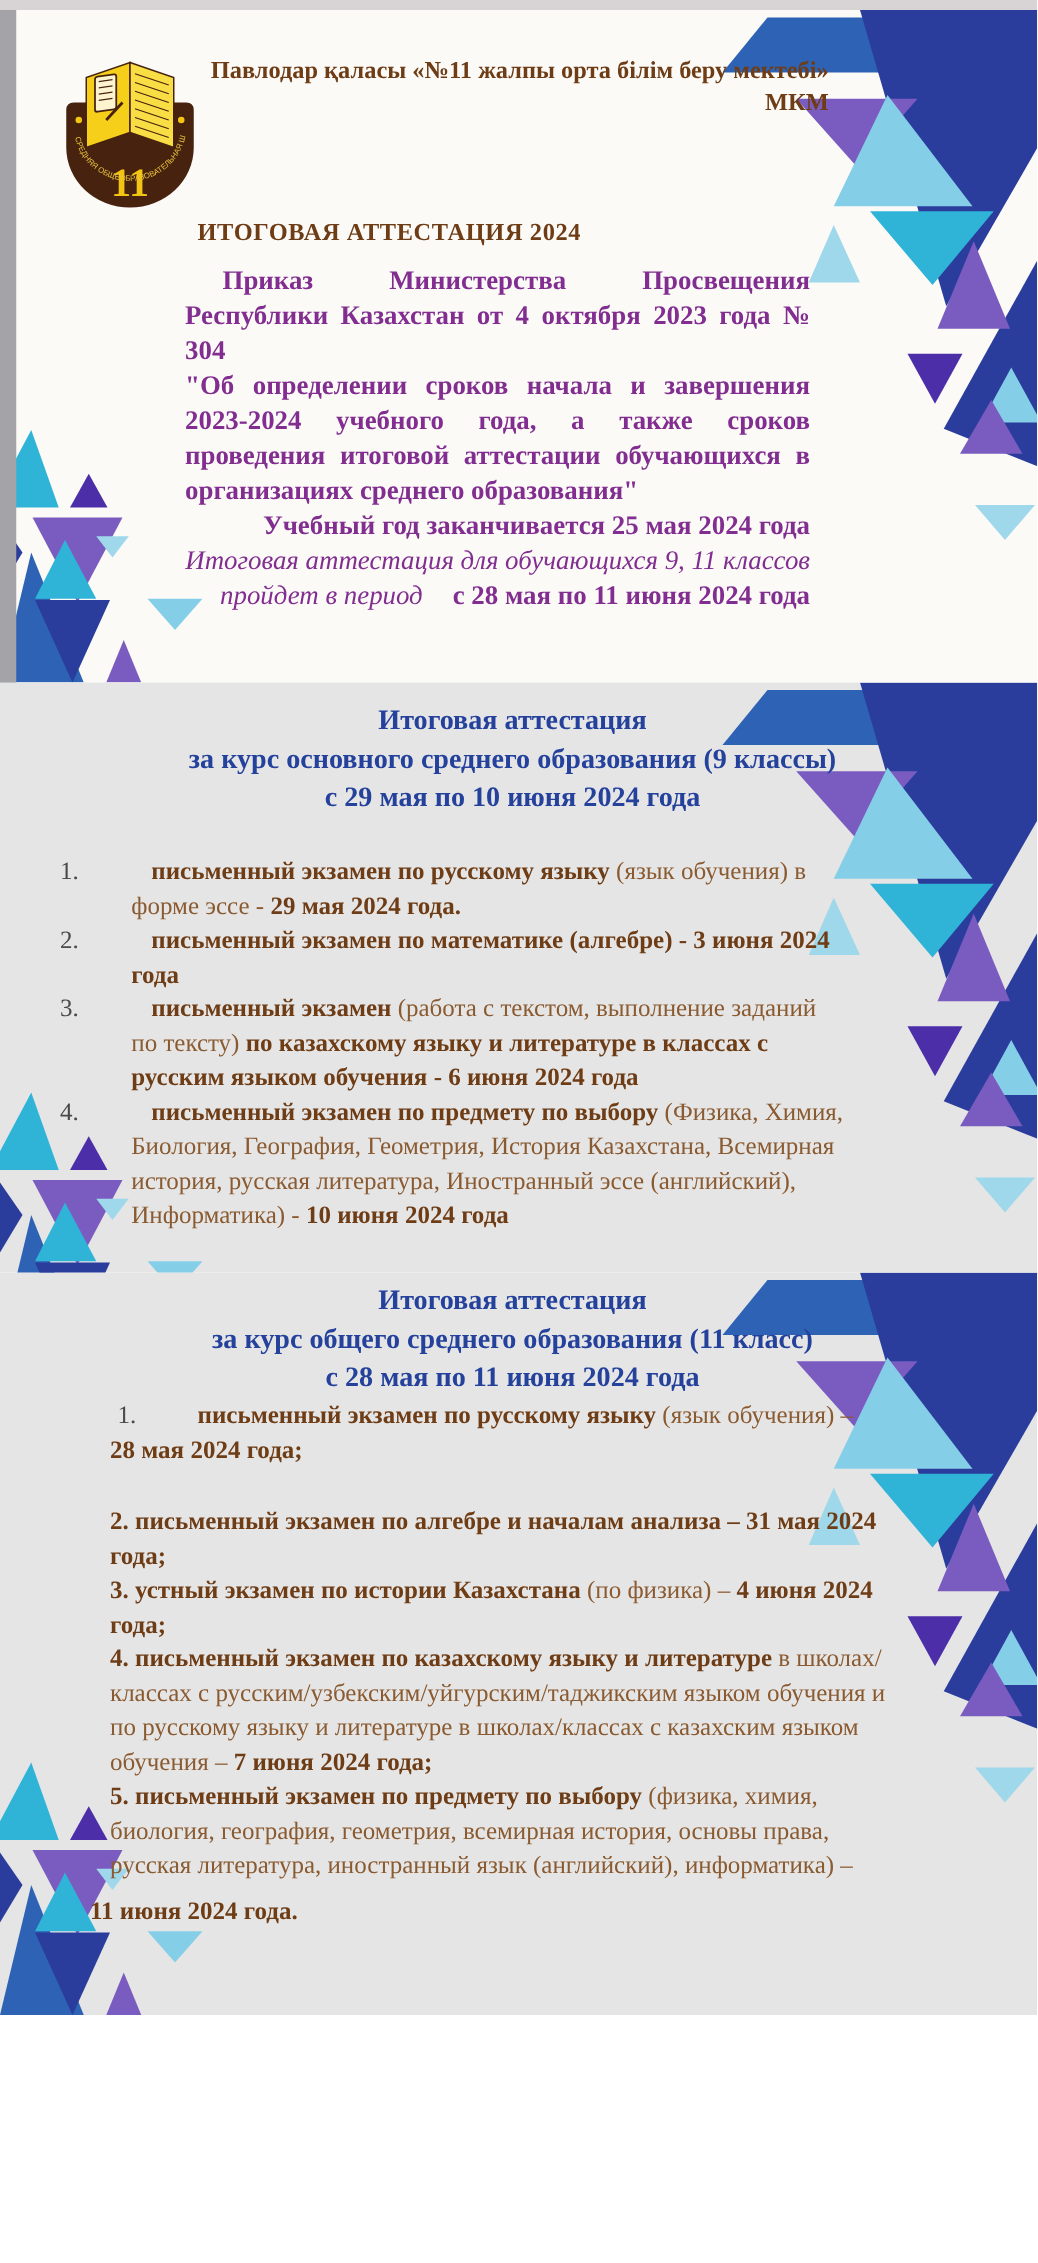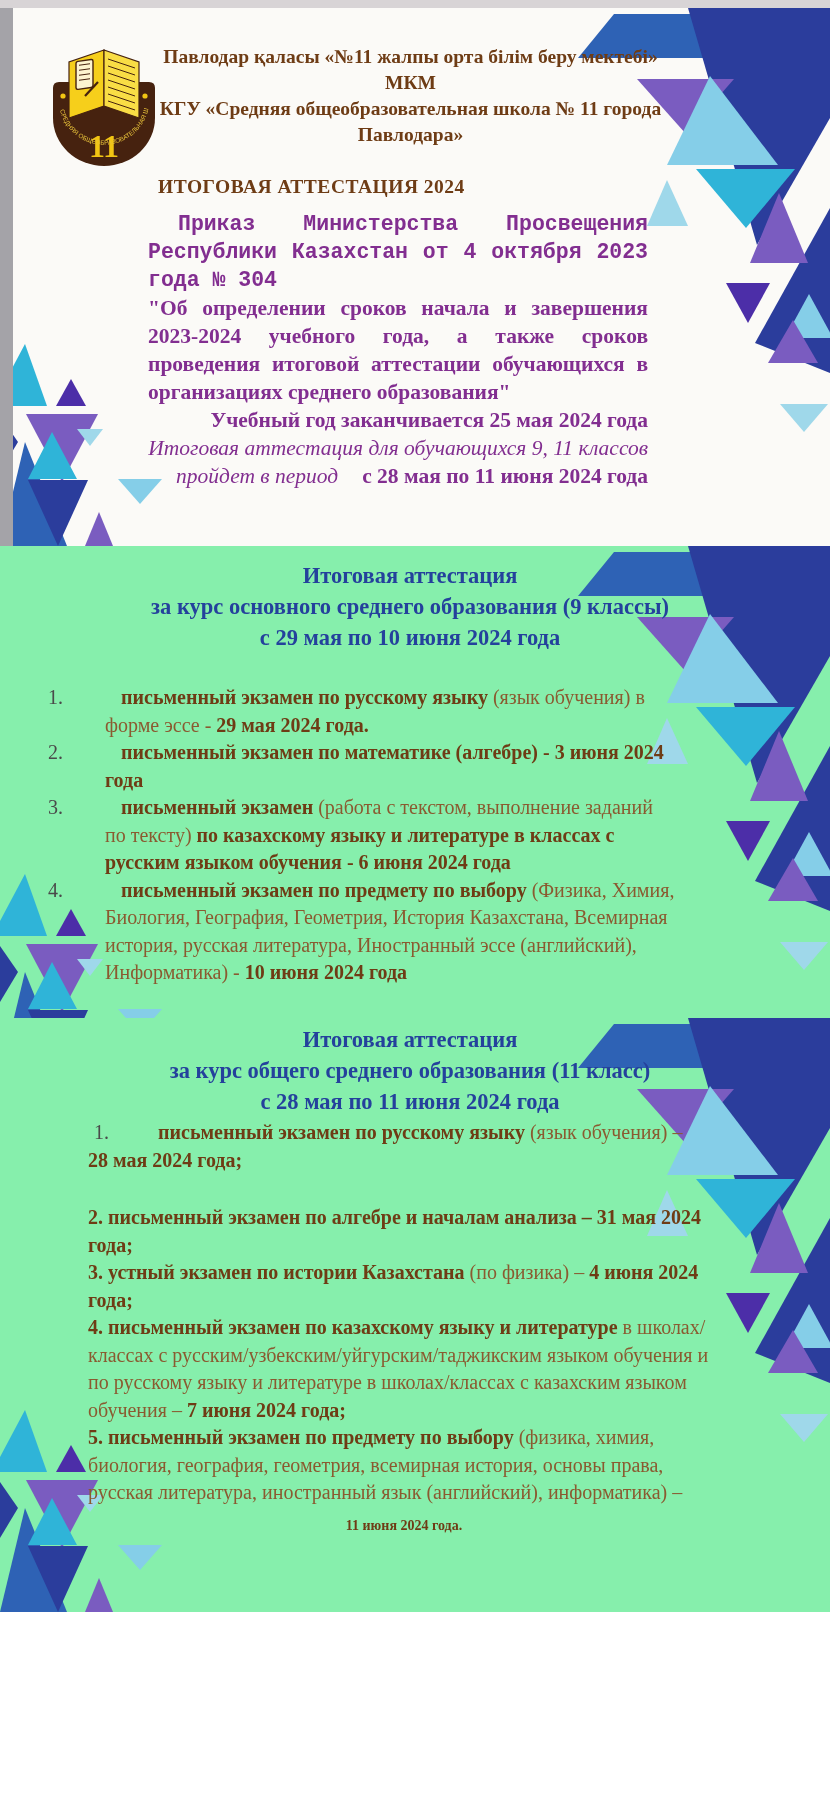--- a/index.html
+++ b/index.html
@@ -3,48 +3,48 @@
 <meta charset="utf-8">
 <style>
   html,body { margin:0; padding:0; background:#ffffff; }
   .canvas {
     position:relative; width:830px; height:1810px; overflow:hidden;
     background:#ffffff; font-family:"Liberation Serif", serif;
   }
   .edge-top  { position:absolute; top:0; left:0; width:830px; height:8px; background:var(--edgeTop); z-index:4; }
   .edge-left { position:absolute; top:8px; left:0; width:13px; height:538px; background:var(--edgeLeft); z-index:4; }
 
-  .slide { position:absolute; left:0; width:830px; overflow:hidden; background:#86efac; }
+  .slide { position:absolute; left:0; width:830px; overflow:hidden; background:#e5e5e5; }
   #slide1 { top:8px;    height:538px; background:var(--slide1Bg); }
   #slide2 { top:546px;  height:472px; }
   #slide3 { top:1018px; height:594px; }
 
   svg.tr { position:absolute; top:0; right:0; z-index:1; }
   svg.bl { position:absolute; left:0; bottom:0; z-index:1; }
   #slide2 svg.bl { bottom:-58px; }
 
   .logo { position:absolute; left:45px; top:36px; width:118px; height:146px; z-index:2; }
 
   .school-head {
     position:absolute; left:158px; top:36px; width:505px; z-index:2;
-    text-align:center; font-weight:bold; font-size:19.5px; line-height:26px;
+    text-align:right; font-weight:bold; font-size:19.5px; line-height:26px;
     color:var(--brown);
   }
   .doc-title {
     position:absolute; left:158px; top:168px; width:505px; z-index:2;
     text-align:left; font-weight:bold; font-size:19.5px; color:var(--brown);
     letter-spacing:.5px;
   }
   .order {
     position:absolute; left:148px; top:202px; width:500px; z-index:2;
     font-size:21.5px; font-weight:bold; line-height:28px; color:var(--violet);
     text-align:justify;
   }
   .order p { margin:0; }
-  .order p.ind { text-indent:30px;font-family:Liberation Mono, monospace; }
+  .order p.ind { text-indent:30px; }
   .order p.noj { text-align:right; }
   .order em { font-weight:normal; font-style:italic; }
   .order .date { margin-left:24px; white-space:nowrap; }
 
   .sec-head {
     position:absolute; left:60px; width:700px; z-index:2; text-align:center;
     font-weight:bold; font-size:22.5px; line-height:31px; color:var(--headBlue);
   }
   #slide2 .sec-head { top:14px; }
   #slide3 .sec-head { top:6px; }
@@ -62,22 +62,22 @@
     position:absolute; left:88px; top:100px; width:608px; z-index:2;
     font-size:20px; line-height:28px; color:var(--brownLight); text-indent:70px;
   }
   .item1 .num { left:6px; }
   .plist {
     position:absolute; left:88px; top:186px; width:632px; z-index:2;
     font-size:20px; line-height:27.5px; color:var(--brownLight);
   }
   .plist .rpara { margin:0; }
   .footer-date {
-    position:absolute; left:88px; top:500px; width:632px; z-index:2;
-    text-align:center; font-weight:bold; font-size:14px; color:var(--brown);
+    position:absolute; left:72px; top:500px; width:632px; z-index:2;
+    font-weight:bold; font-size:20px; color:var(--brown);
   }
 </style>
 </head>
 <body>
 
 <div class="canvas">
   <div class="edge-top"></div>
   <div class="edge-left"></div>
 
   <section id="slide1" class="slide">
@@ -126,21 +126,20 @@
         <text x="59" y="113" font-size="32" font-weight="bold" text-anchor="middle" font-family="Liberation Serif, serif" fill="var(--logoYellow)">11</text>
         <path id="ringarc" d="M15 66 a45,44 0 0 0 88 0" fill="none"></path>
         <text font-size="6.3" fill="#e8c23a" font-family="Liberation Sans, sans-serif">
           <textPath href="#ringarc" startOffset="0">СРЕДНЯЯ ОБЩЕОБРАЗОВАТЕЛЬНАЯ ШКОЛА</textPath>
         </text>
       </svg>
     </div>
 
     <div class="school-head">
       <div>Павлодар қаласы  «№11 жалпы орта білім беру мектебі» МКМ</div>
-      <div>КГУ «Средняя общеобразовательная школа № 11 города Павлодара»</div>
     </div>
 
     <div class="doc-title">ИТОГОВАЯ АТТЕСТАЦИЯ 2024</div>
 
     <div class="order">
       <p class="ind">Приказ Министерства Просвещения Республики Казахстан от 4 октября 2023 года № 304</p>
       <p>"Об определении сроков начала и завершения 2023-2024 учебного года, а также сроков проведения итоговой аттестации обучающихся в организациях среднего образования"</p>
       <p class="noj">Учебный год заканчивается 25 мая 2024 года</p>
       <p class="noj"><em>Итоговая аттестация для обучающихся 9, 11 классов пройдет в период</em><b class="date">с 28 мая по 11 июня 2024 года</b></p>
     </div>

